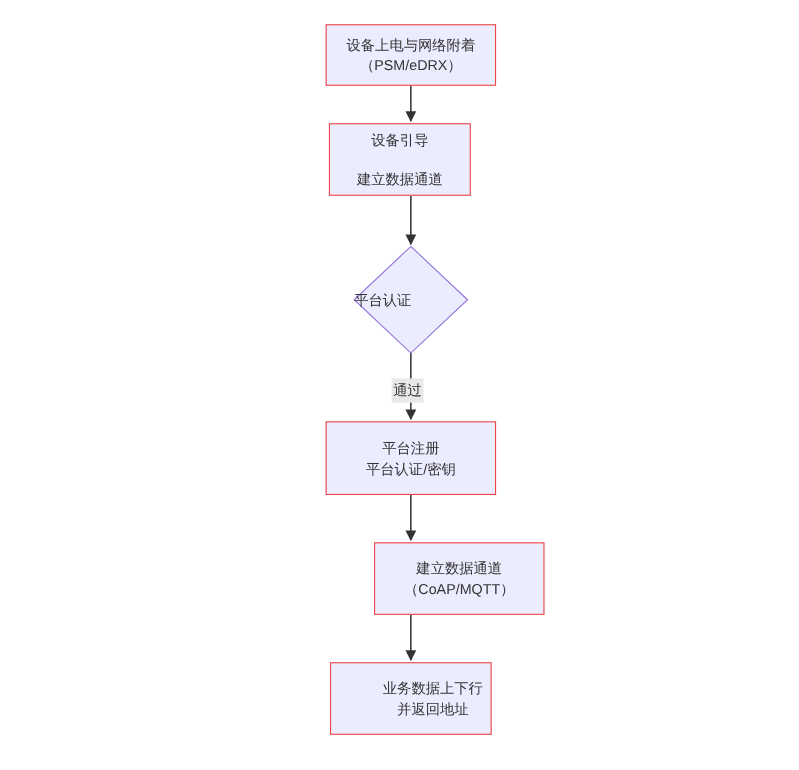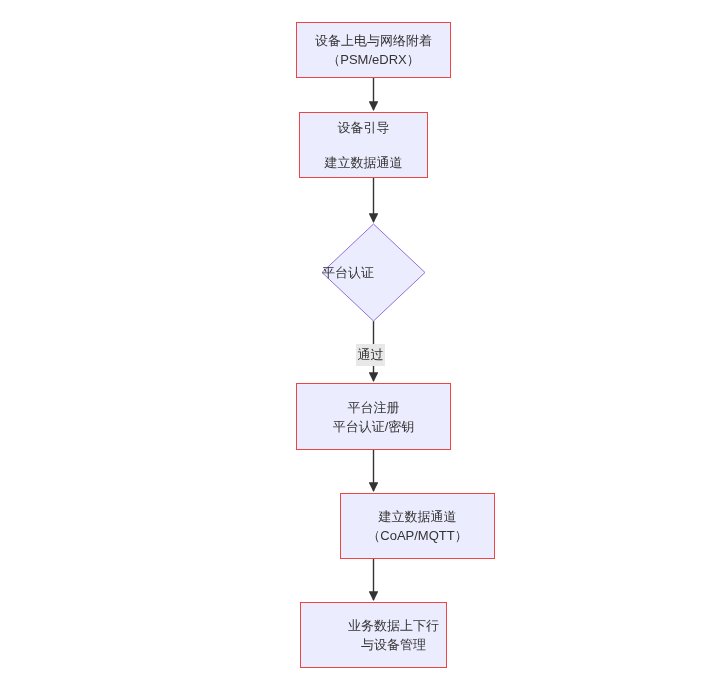--- a/index.html
+++ b/index.html
@@ -69,16 +69,16 @@
     <span>平台认证/密钥</span>
   </div>
 
   <div class="node" style="left:296px;top:493px;width:155px;height:66px;margin-left:44px;">
     <span>建立数据通道</span>
     <span>（CoAP/MQTT）</span>
   </div>
 
   <div class="node" style="left:300px;top:602px;width:147px;height:66px;padding-left:40px;">
     <span>业务数据上下行</span>
-    <span>与设备管理</span>
+    <span>并返回地址</span>
   </div>
 
 </div>
 
 </body></html>

